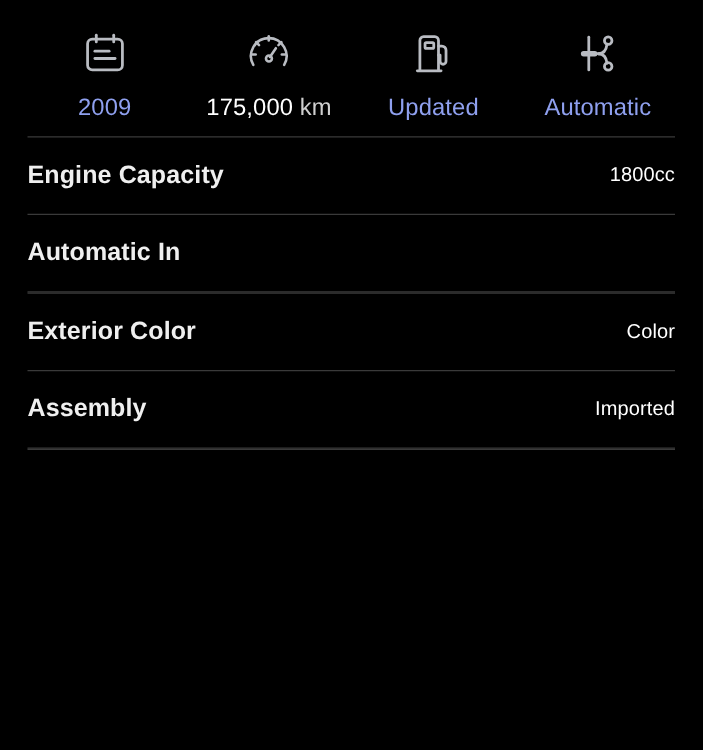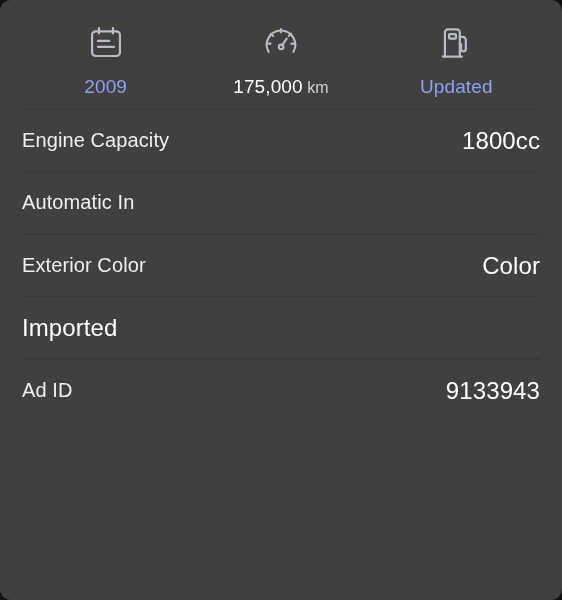--- a/index.html
+++ b/index.html
@@ -11,24 +11,23 @@
     height: 600px;
     background: #121212;
     font-family: "Liberation Sans", sans-serif;
     -webkit-font-smoothing: antialiased;
     overflow: hidden;
   }
 
   .screen {
     width: 562px;
     height: 600px;
-    background: #404040;
+    background: #000000;
     position: relative;
     box-sizing: border-box;
-    border-radius: 11px;
   }
 
   
   .spec-strip {
     display: flex;
     align-items: flex-start;
     justify-content: space-around;
     padding: 22px 18px 0 18px;
     height: 109px;
     box-sizing: border-box;
@@ -54,21 +53,21 @@
     font-size: 19px;
     line-height: 22px;
     letter-spacing: .1px;
     white-space: nowrap;
     color: #ffffff;
   }
   .spec-label.link {
     color: #8fa0ef;
   }
   .unit {
-    font-size: 16px;
+    font-size: 19px;
     color: #cfcfcf;
   }
 
   
   .detail-list {
     padding: 0 22px;
   }
   .divider {
     height: 1px;
     background: #3a3a3a;
@@ -78,23 +77,24 @@
     height: 61px;
     display: flex;
     align-items: center;
     justify-content: space-between;
   }
   .detail-label {
     font-size: 20px;
     color: #efefef;
     letter-spacing: .1px;
     white-space: nowrap;
+    font-weight: bold;
   }
   .detail-value {
-    font-size: 24px;
+    font-size: 16px;
     color: #ffffff;
     letter-spacing: .1px;
     white-space: nowrap;
     text-align: left;
   }
   .detail-value.link {
     color: #8fa0ef;
   }
 </style>
 </head>
@@ -138,20 +138,33 @@
         <svg width="38" height="38" viewBox="0 0 24 24" fill="none" stroke="#b9bcc2" stroke-width="1.4" stroke-linecap="round" stroke-linejoin="round">
           <path d="M5 20.5V5.3a1.9 1.9 0 0 1 1.9-1.9h5.6A1.9 1.9 0 0 1 14.4 5.3v15.2"></path>
           <path d="M3.7 20.6h12"></path>
           <rect x="7.6" y="6.4" width="4.4" height="2.9" rx="0.6"></rect>
           <path d="M14.4 8.1h1.7a2.1 2.1 0 0 1 2.1 2.1v5.6a1.5 1.5 0 0 1-3 0v-3.1h-0.8"></path>
         </svg>
       </span>
       <span class="spec-label link">Updated</span>
     </div>
 
+    <div class="spec-item">
+      <span class="spec-icon">
+        <svg width="38" height="38" viewBox="0 0 24 24" fill="none" stroke="#b9bcc2" stroke-width="1.4" stroke-linecap="round" stroke-linejoin="round">
+          <path d="M7.6 3.6v16.6"></path>
+          <rect x="3.6" y="10.6" width="8.4" height="2.8" rx="1.4" fill="#b9bcc2" stroke="none"></rect>
+          <circle cx="17.4" cy="5.4" r="1.9"></circle>
+          <circle cx="17.4" cy="18.4" r="1.9"></circle>
+          <path d="M12.4 12c2.6 0 4-1.5 4.4-4.8"></path>
+          <path d="M12.4 12c2.6 0 4 1.5 4.4 4.8"></path>
+        </svg>
+      </span>
+      <span class="spec-label link">Automatic</span>
+    </div>
 
   </div>
 
   <div class="detail-list">
 
     <div class="divider"></div>
     <div class="detail-row">
       <span class="detail-label">Engine Capacity</span>
       <span class="detail-value">1800cc</span>
     </div>
@@ -164,26 +177,23 @@
     <div class="divider"></div>
 
     <div class="divider"></div>
     <div class="detail-row">
       <span class="detail-label">Exterior Color</span>
       <span class="detail-value">Color</span>
     </div>
 
     <div class="divider"></div>
     <div class="detail-row">
+      <span class="detail-label">Assembly</span>
       <span class="detail-value">Imported</span>
     </div>
 
     <div class="divider"></div>
 
     <div class="divider"></div>
-    <div class="detail-row">
-      <span class="detail-label">Ad ID</span>
-      <span class="detail-value">9133943</span>
-    </div>
 
   </div>
 
 </div>
 
 </body></html>

